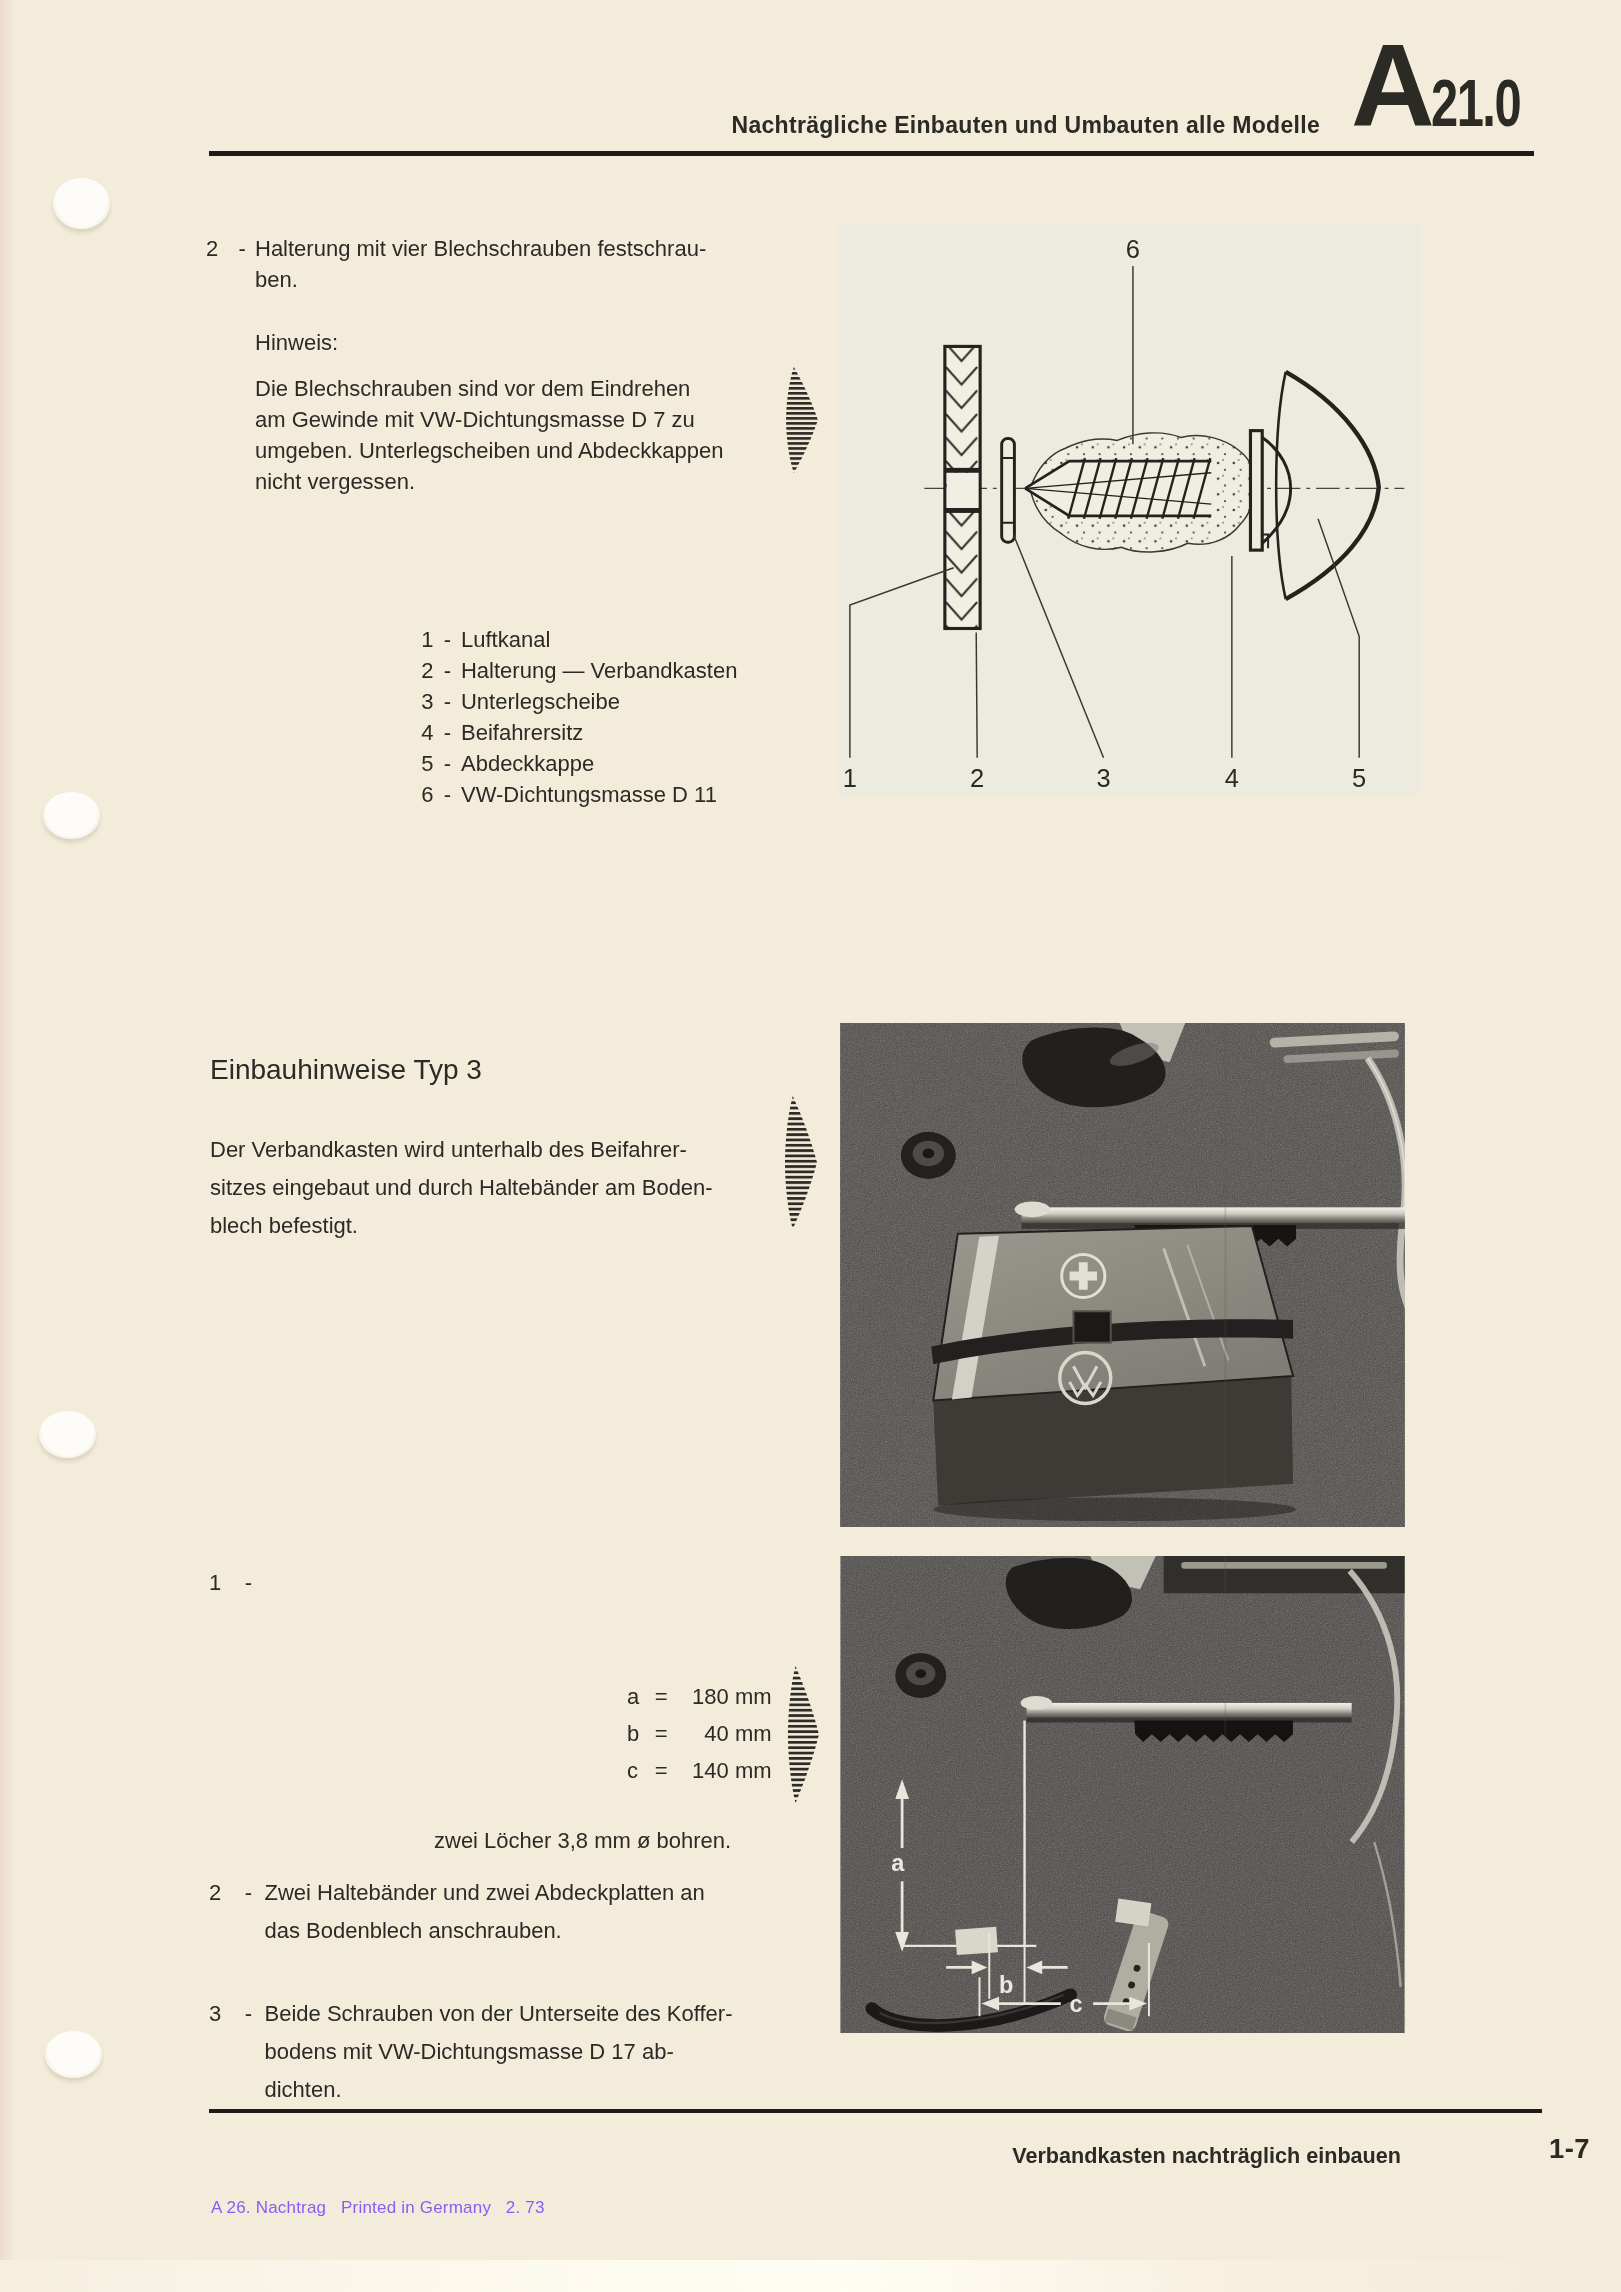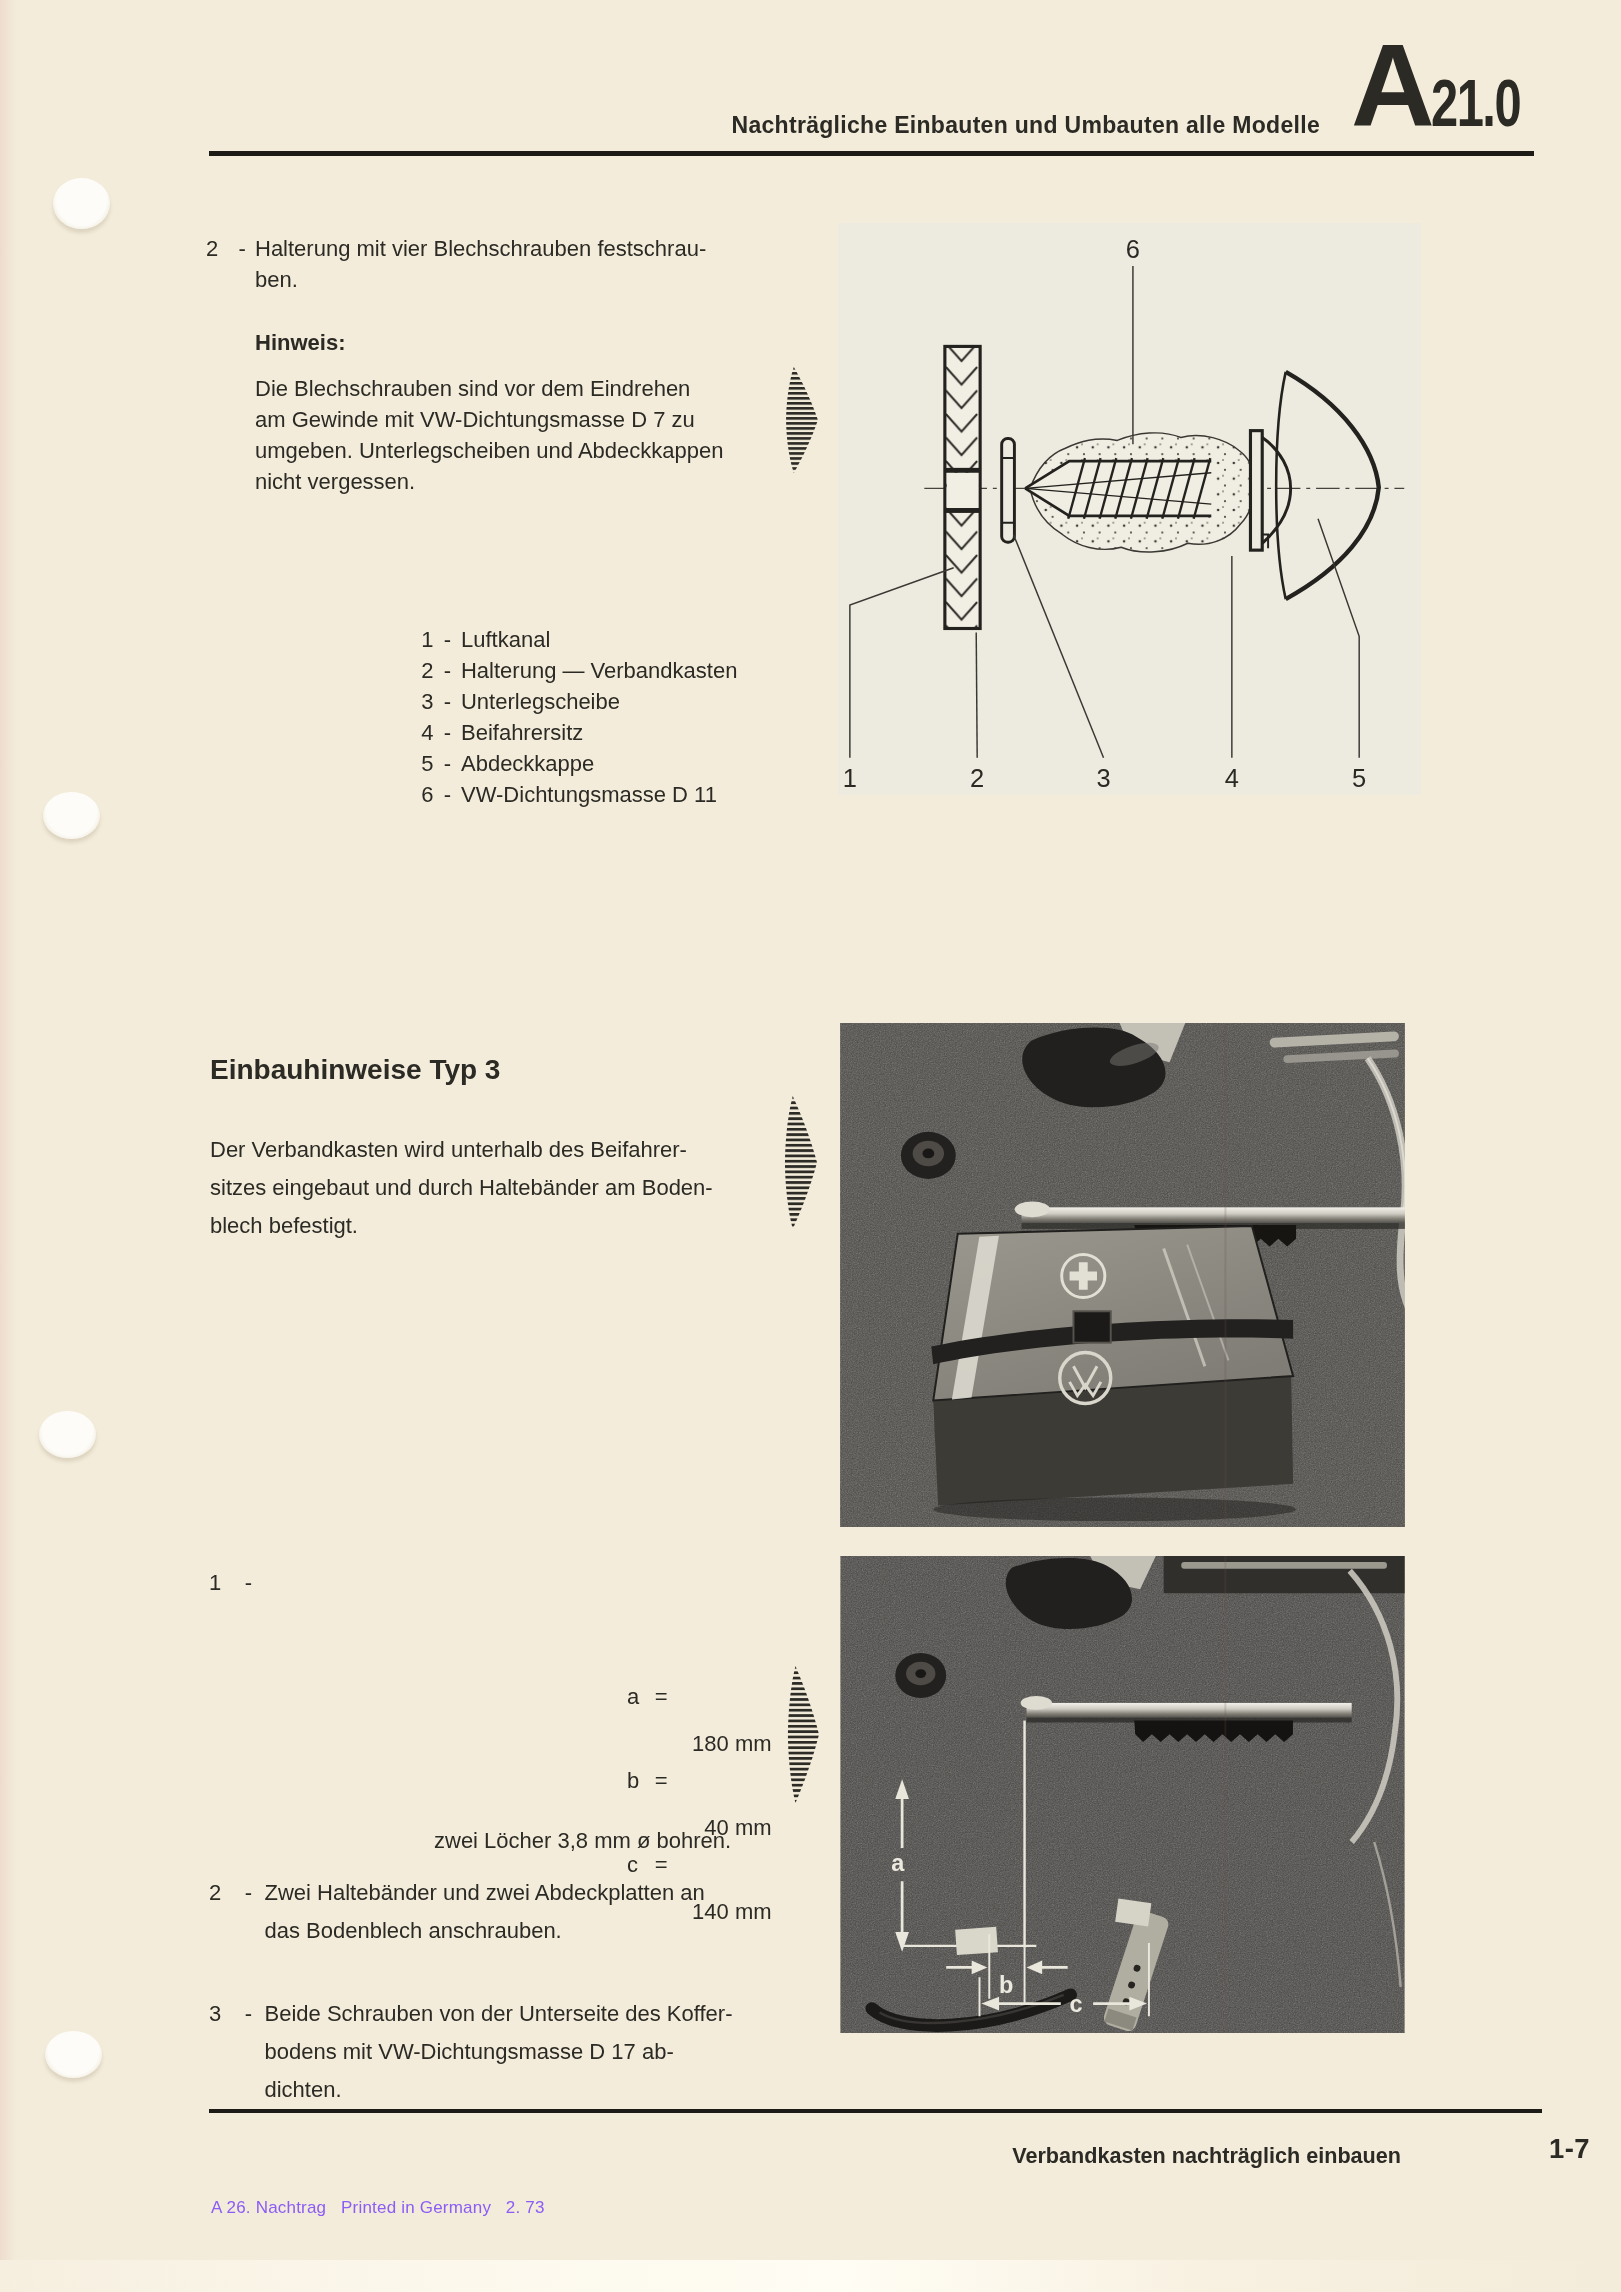--- a/index.html
+++ b/index.html
@@ -15,32 +15,32 @@
          border-radius:50%;box-shadow:0 3.9px 3.9px rgba(120,105,80,.18);}
   
   .title{font-weight:700;font-size:23px;letter-spacing:0.3px;text-align:right;}
   .logo{display:flex;align-items:baseline;font-weight:700;line-height:1;}
   .logo .big-a{font-size:116px;letter-spacing:-3.9px;}
   .logo .ver{font-size:66px;letter-spacing:-2px;transform:scaleX(.74);transform-origin:left bottom;display:inline-block;}
   .rule{background:#1c1b17;}
   
   .b{font-size:22px;line-height:31px;}
   .lh39{line-height:38px;}
-  .bold{font-weight:700;}
+  .bold{font-weight:400;}
   .step{display:flex;align-items:flex-start;}
   .step .num{width:23.5px;}
   .step .dash{width:25.5px;text-align:center;}
   .step.wide .dash{width:32px;}
   .plist-row{display:flex;}
   .plist-row .num{width:17.6px;text-align:right;}
   .plist-row .dash{width:27.4px;text-align:center;}
   .meas-row{display:flex;}
   .meas-name{width:17.6px;}
   .meas-eq{width:33px;text-align:center;}
-  .meas-val{width:94px;text-align:right;margin-top:47px;}
+  .meas-val{width:94px;text-align:right;}
   .footer-caption{font-weight:700;font-size:21.6px;text-align:right;}
   .page-num{font-weight:700;font-size:27.4px;letter-spacing:0.5px;}
   .imprint{font-size:17px;color:#8b5cf6;letter-spacing:0.2px;}
   
   .dnum{font-family:"Liberation Sans",sans-serif;font-size:26px;fill:#2a2924;}
   .photo-label{font-family:"Liberation Sans",sans-serif;font-weight:700;font-size:24px;fill:#eceadf;}
   svg{display:block;}
 </style>
 </head>
 <body>

